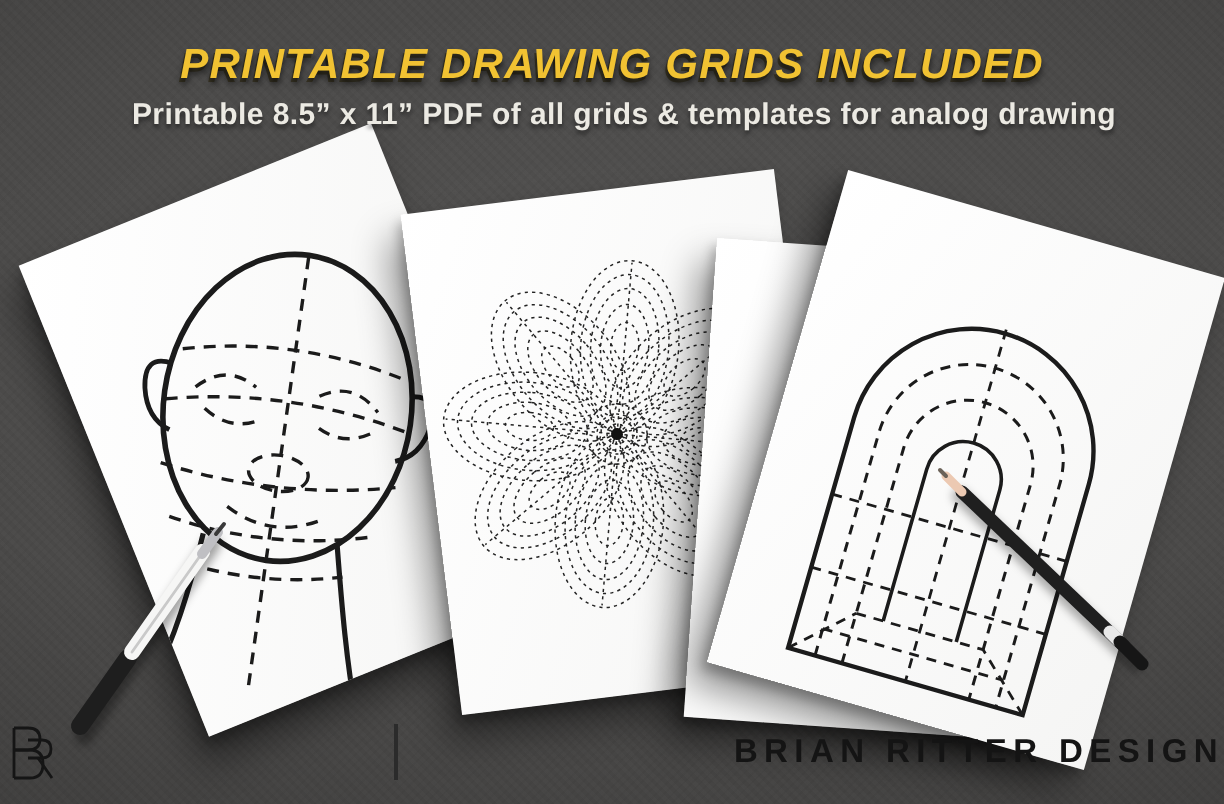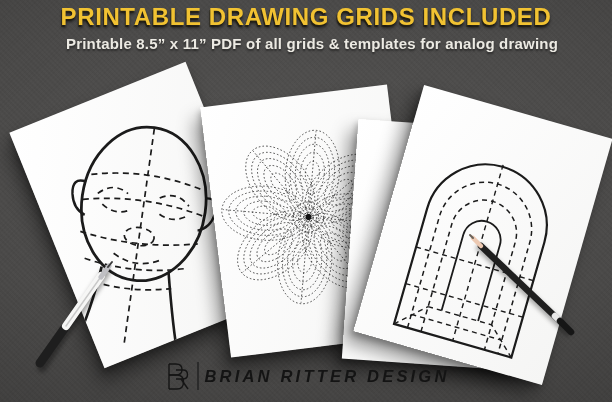--- a/index.html
+++ b/index.html
@@ -7,41 +7,42 @@
     position:relative;width:612px;height:402px;overflow:hidden;
     font-family:"Liberation Sans",sans-serif;
     background:
       radial-gradient(130% 95% at 50% 42%, rgba(255,255,255,.05) 0%, rgba(255,255,255,0) 45%, rgba(0,0,0,.28) 100%),
       repeating-linear-gradient(45deg, rgba(255,255,255,.015) 0 2px, rgba(0,0,0,0) 2px 4px),
       repeating-linear-gradient(-45deg, rgba(0,0,0,.03) 0 1px, rgba(0,0,0,0) 1px 3px),
       #4a4948;
   }
   .header{position:absolute;left:0;top:0;width:100%;text-align:center;z-index:40;}
   .title{
-    margin:0;padding-top:3px;font-size:24px;font-weight:800;letter-spacing:.6px;
+    margin:0;padding-top:21px;font-size:21px;font-weight:800;letter-spacing:.6px;
     color:#F1C232;white-space:nowrap;
     text-shadow:0 3px 3px rgba(0,0,0,.6), -1px 2px 0 rgba(42,34,8,.55);
+    font-style:italic;
   }
   .subtitle{
     margin:4px 0 0 12px;font-size:15px;font-weight:700;letter-spacing:.2px;
     color:#ECEAE3;white-space:nowrap;text-shadow:0 2px 2px rgba(0,0,0,.45);
   }
   .paper{
     position:absolute;background:linear-gradient(115deg,#ffffff 0%,#f5f5f4 100%);
     box-shadow:-8px 12px 18px rgba(0,0,0,.42), -2px 4px 6px rgba(0,0,0,.25);
   }
   .paper svg{position:absolute;left:0;top:0;}
   .paper-left  {left:50px; top:88px; width:190px;height:254px;transform:rotate(-22deg);z-index:10;}
   .paper-mid   {left:215px;top:95px; width:188px;height:252px;transform:rotate(-7deg); z-index:12;}
   .sheet-under {left:350px;top:125px;width:180px;height:240px;transform:rotate(4deg);  z-index:13;}
   .paper-right {left:385px;top:107px;width:196px;height:256px;transform:rotate(16deg); z-index:14;}
   .tools{position:absolute;left:0;top:0;width:612px;height:402px;z-index:30;pointer-events:none;}
   .footer{
     position:absolute;left:0;top:354px;width:100%;height:44px;z-index:41;
-    display:flex;align-items:center;justify-content:center;gap:5px;font-style:italic;
+    display:flex;align-items:center;justify-content:space-between;gap:5px;
   }
   .sep{width:2px;height:28px;background:#2b2b2b;}
   .wordmark{
     font-size:16.5px;font-weight:800;letter-spacing:3.2px;color:#141414;white-space:nowrap;
   }
 </style>
 </head>
 <body>
 
 <div class="stage">

